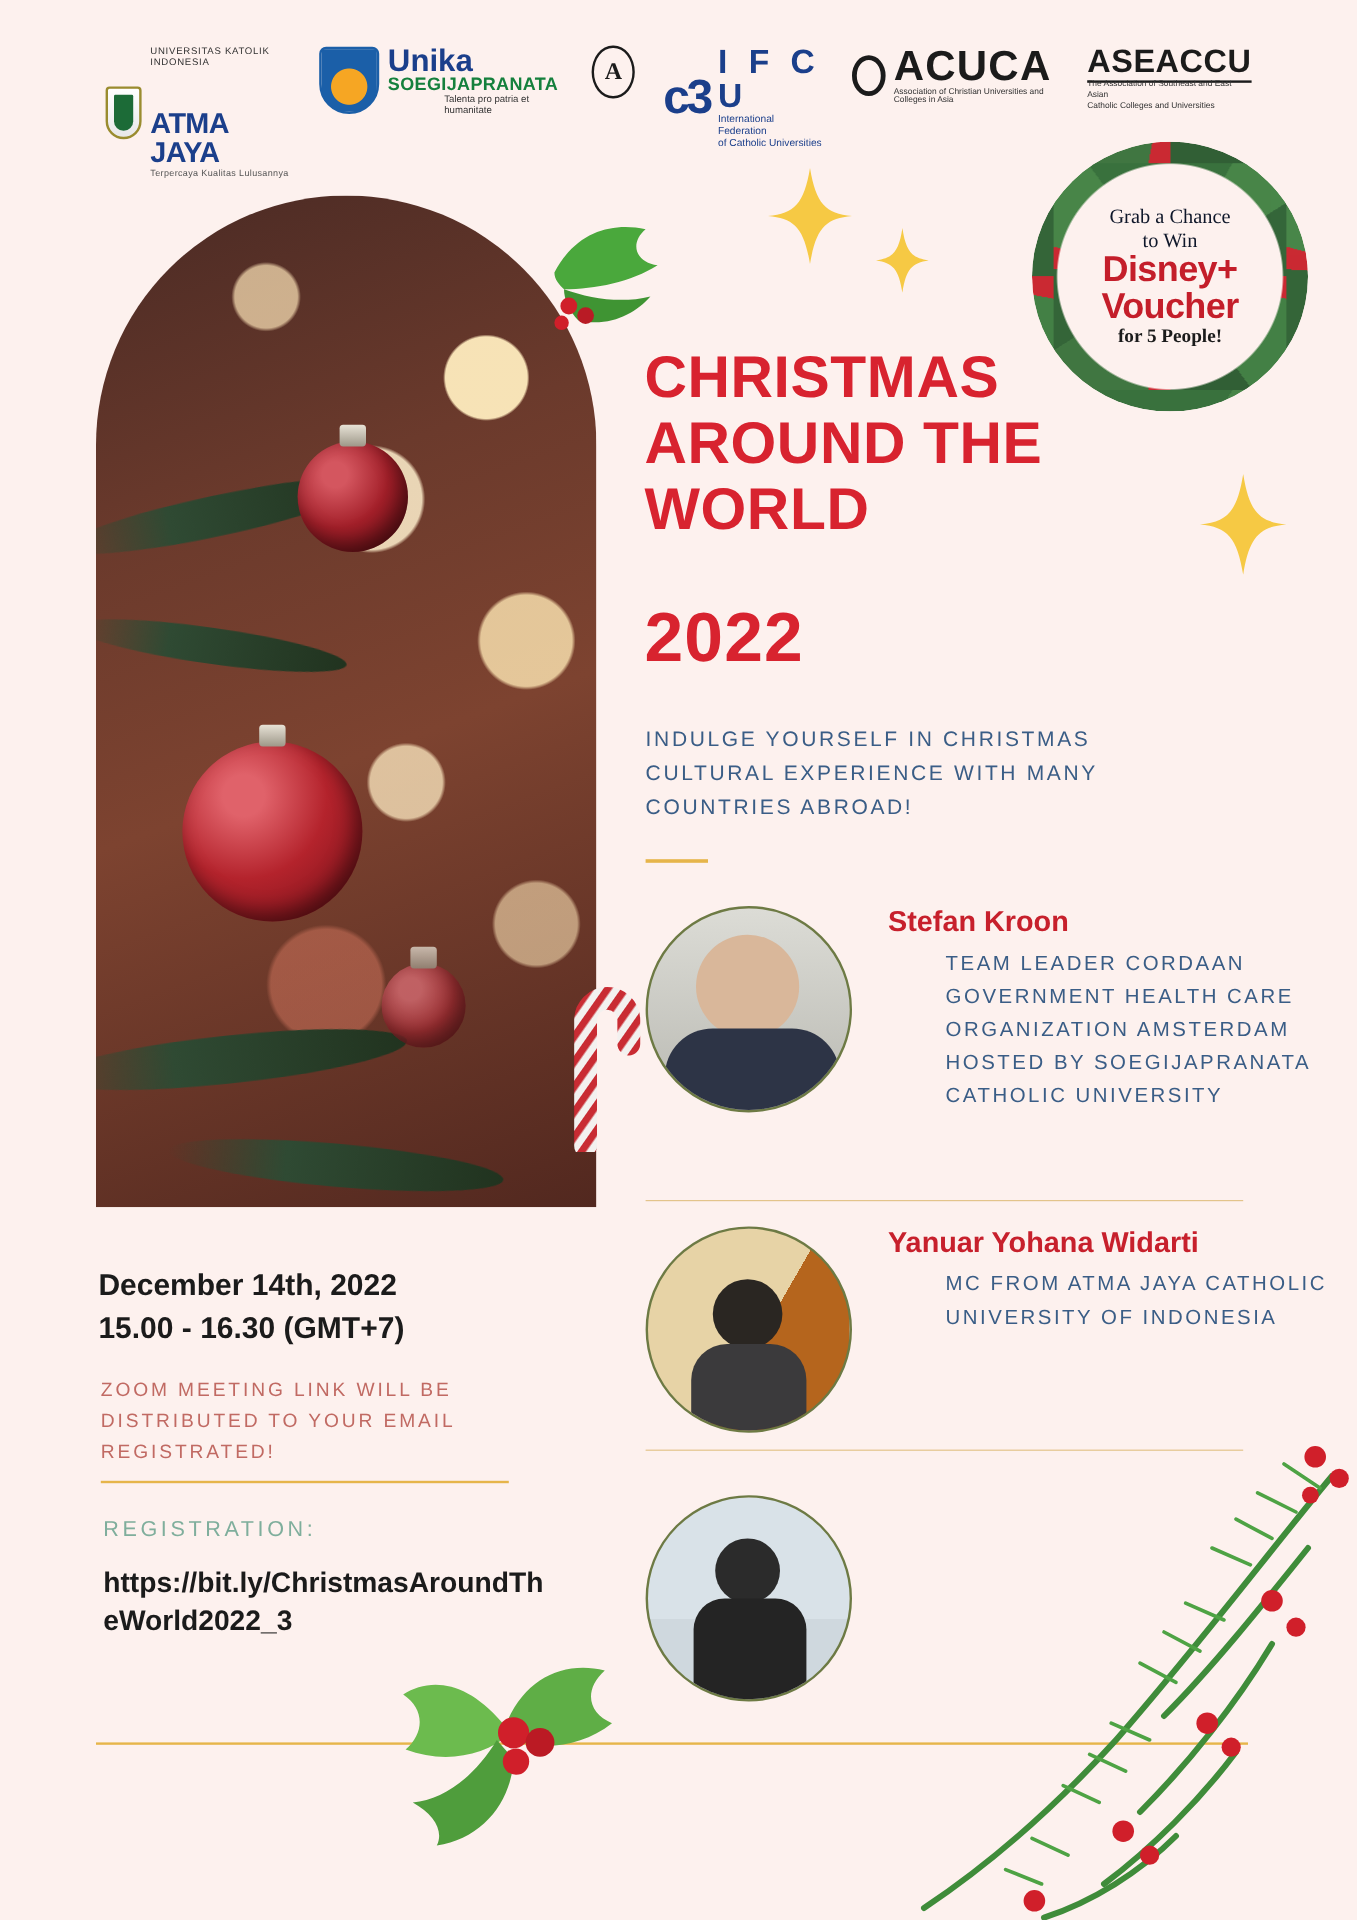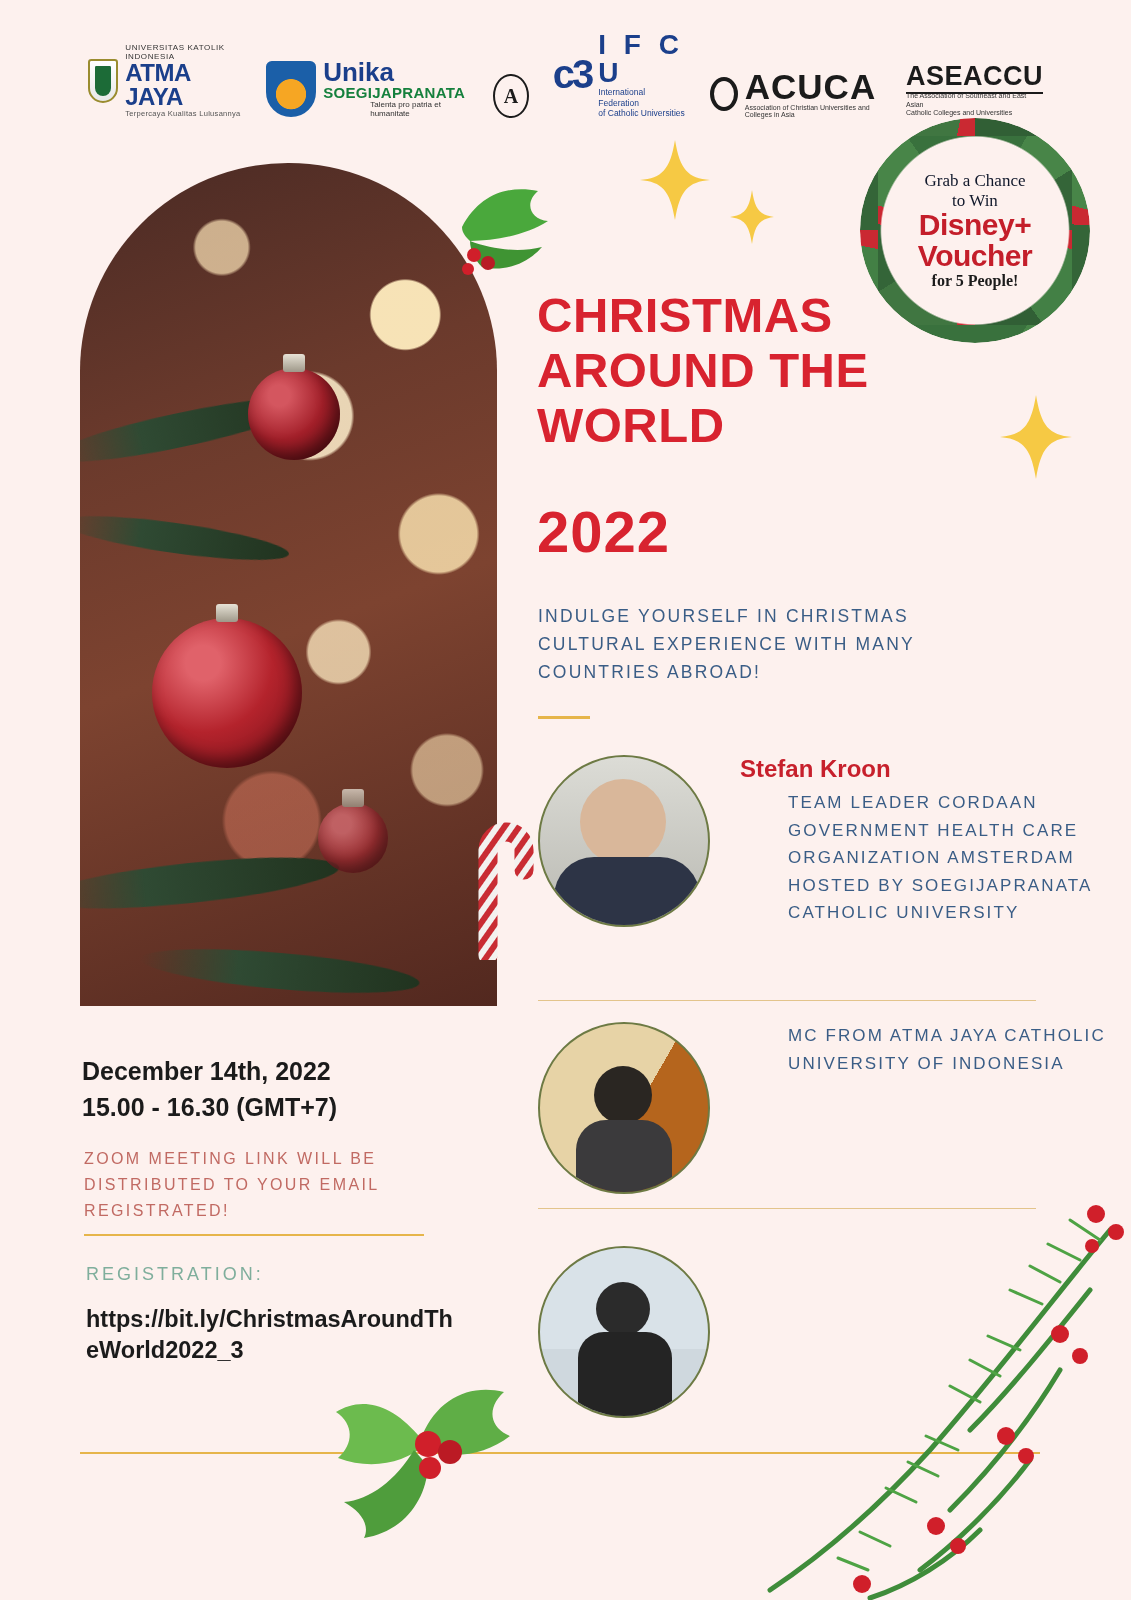--- a/index.html
+++ b/index.html
@@ -15,40 +15,40 @@
     background: #fdf1ee;
     overflow: hidden;
   }
 
   
   .logobar {
     position: absolute;
     top: 38px; left: 88px;
     width: 955px; height: 80px;
     display: flex;
-    align-items: flex-end;
+    align-items: flex-start;
     gap: 24px;
   }
   .logo { display: flex; align-items: center; gap: 7px; }
 
   .crest {
     width: 38px; height: 44px;
     background: linear-gradient(#fff,#e8e8e8);
     border: 2px solid #9a8c2f;
     border-radius: 4px 4px 18px 18px;
     position: relative;
   }
   .crest::after {
     content: "";
     position: absolute; inset: 5px;
     background: #1c6b37;
     border-radius: 2px 2px 14px 14px;
   }
   .atma-text .l1 { font-size: 8px; letter-spacing: .6px; color: #333; }
-  .atma-text .l2 { font-size: 24px; font-weight: bold; color: #1b3f8b; letter-spacing: -.5px; line-height: 1; }
+  .atma-text .l2 { font-size: 24px; font-weight: bold; color: #1b3f8b; letter-spacing: -.5px; line-height: 1; margin-top: 36px; }
   .atma-text .l3 { font-size: 7.5px; color: #555; letter-spacing: .3px; }
 
   .unika-mark {
     width: 54px; height: 56px;
     background: radial-gradient(circle at 50% 60%, #f6a623 0 38%, #1b5fa8 40% 100%);
     border-radius: 6px 6px 26px 26px;
     border: 2px solid #1b5fa8;
   }
   .unika-text .u1 { font-size: 26px; font-weight: bold; color: #1b3f8b; line-height: .95; }
   .unika-text .u2 { font-size: 15px; font-weight: bold; color: #15803d; letter-spacing: .3px; line-height: 1; }
@@ -361,20 +361,21 @@
     <div>
       <div class="sp-name">Stefan Kroon</div>
       <div class="sp-role">TEAM LEADER CORDAAN GOVERNMENT HEALTH CARE ORGANIZATION AMSTERDAM HOSTED BY SOEGIJAPRANATA CATHOLIC UNIVERSITY</div>
     </div>
   </div>
   <div class="sep" style="top:1000px;"></div>
 
   <div class="speaker" style="left:538px; top:1022px;">
     <div class="avatar av2"></div>
     <div>
+      <div class="sp-name">Yanuar Yohana Widarti</div>
       <div class="sp-role">MC FROM ATMA JAYA CATHOLIC UNIVERSITY OF INDONESIA</div>
     </div>
   </div>
   <div class="sep" style="top:1208px;"></div>
 
   <div class="speaker" style="left:538px; top:1218px;">
     <div class="avatar av3" style="margin-top:28px;"></div>
   </div>
 
   <div class="date-block">

